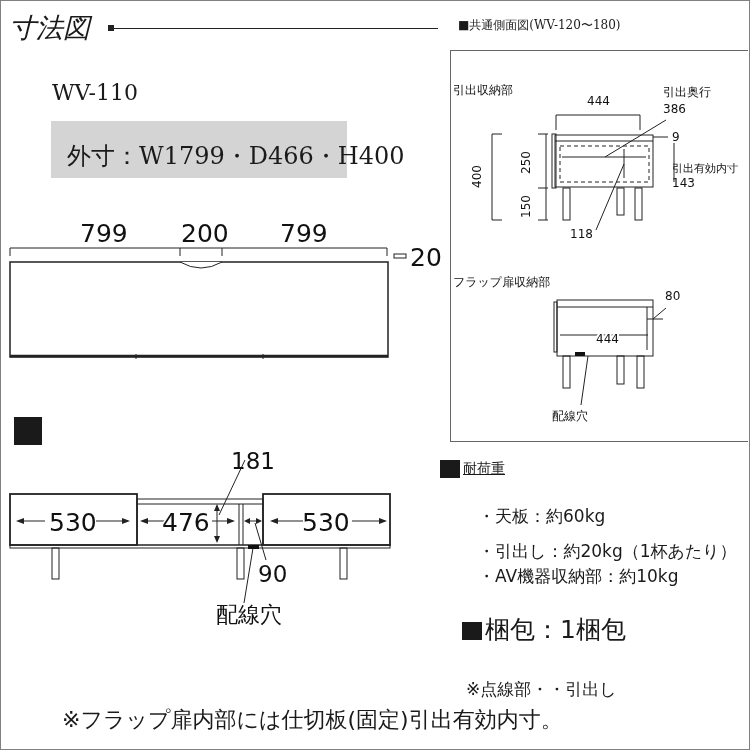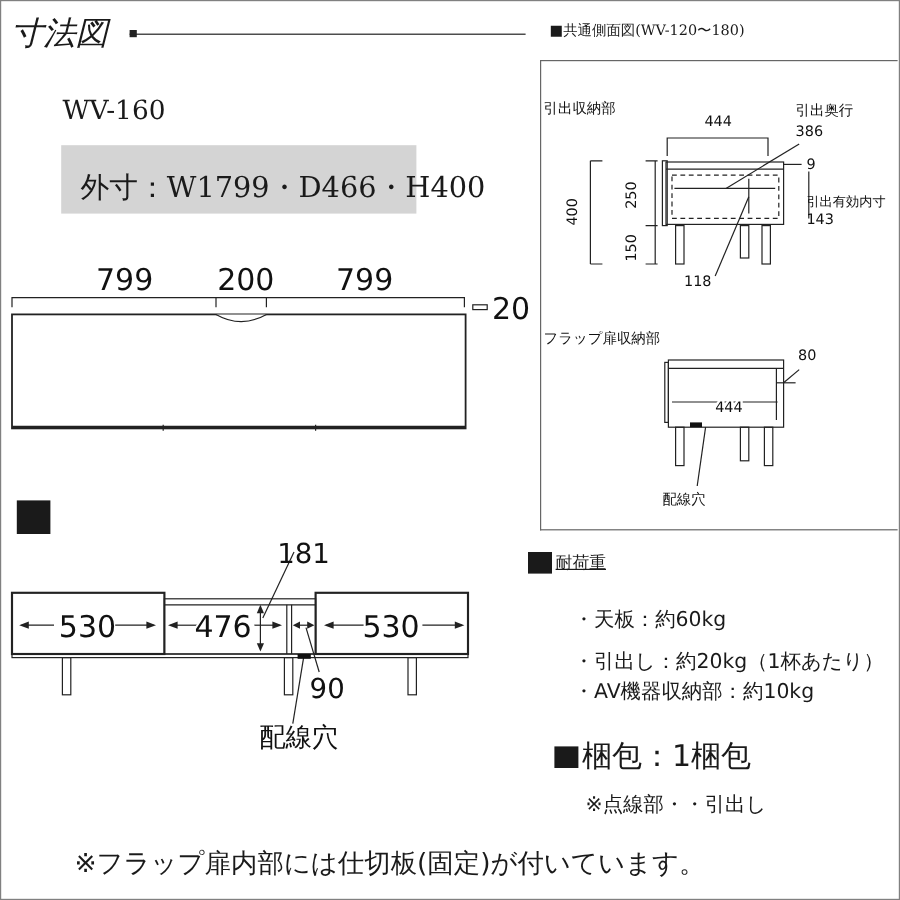--- a/index.html
+++ b/index.html
@@ -15,33 +15,33 @@
     .model { left:52px; top:80px; font-size:22px; }
     .spec-box { left:51px; top:121px; width:296px; height:57px; background:#d4d4d4; }
     .spec-text { left:67px; top:140px; font-size:24px; }
     .side-title { left:458px; top:17px; font-size:12px; }
     .side-panel { left:450px; top:50px; width:297px; height:390px; border:1px solid #666; border-right:none; }
     .sq { display:inline-block; background:#1a1a1a; vertical-align:middle; }
     .front-title { left:14px; top:412px; font-size:28px; }
     .load-title { left:440px; top:460px; font-size:14px;text-decoration:underline; }
     .load-item { font-size:17px; left:466px;margin-left:12px; }
     .pack-title { left:462px; top:613px; font-size:25px; }
-    .note1 { left:466px; top:659px; font-size:17px;margin-left:22px; }
+    .note1 { left:466px; top:678px; font-size:17px; }
     .footnote { left:62px; top:705px; font-size:22px; }
     svg text { font-family:"DejaVu Sans","Liberation Sans", sans-serif; fill:#111; }
   </style>
 </head>
 <body>
 
 <div class="frame"></div>
 
 <div class="abs serif title-main">寸法図</div>
 <div class="abs title-dot"></div>
 <div class="abs title-rule"></div>
-<div class="abs serif model">WV-160</div>
+<div class="abs serif model">WV-110</div>
 <div class="abs spec-box"></div>
 <div class="abs serif spec-text">外寸：W1799・D466・H400</div>
 
 <svg class="abs" style="left:0;top:200px" width="450" height="180">
   <g stroke="#222" fill="none" stroke-width="1">
     <path d="M10 56 V48 H387 V56"></path>
     <line x1="180" y1="48" x2="180" y2="56"></line>
     <line x1="222" y1="48" x2="222" y2="56"></line>
     <rect x="10" y="62" width="378" height="95" stroke-width="1.5"></rect>
     <path d="M180 62 Q201 74 222 62" fill="#fff"></path>
@@ -163,13 +163,13 @@
 </div>
 <div class="abs sans load-item" style="top:505px">・天板：約60kg</div>
 <div class="abs sans load-item" style="top:540px">・引出し：約20kg（1杯あたり）</div>
 <div class="abs sans load-item" style="top:565px">・AV機器収納部：約10kg</div>
 
 <div class="abs sans pack-title">
   <span class="sq" style="width:20px;height:18px;margin-right:3px"></span><span>梱包：1梱包</span>
 </div>
 <div class="abs sans note1">※点線部・・引出し</div>
 
-<div class="abs sans footnote">※フラップ扉内部には仕切板(固定)が付いています。</div>
+<div class="abs sans footnote">※フラップ扉内部には仕切板(固定)引出有効内寸。</div>
 
 </body></html>

